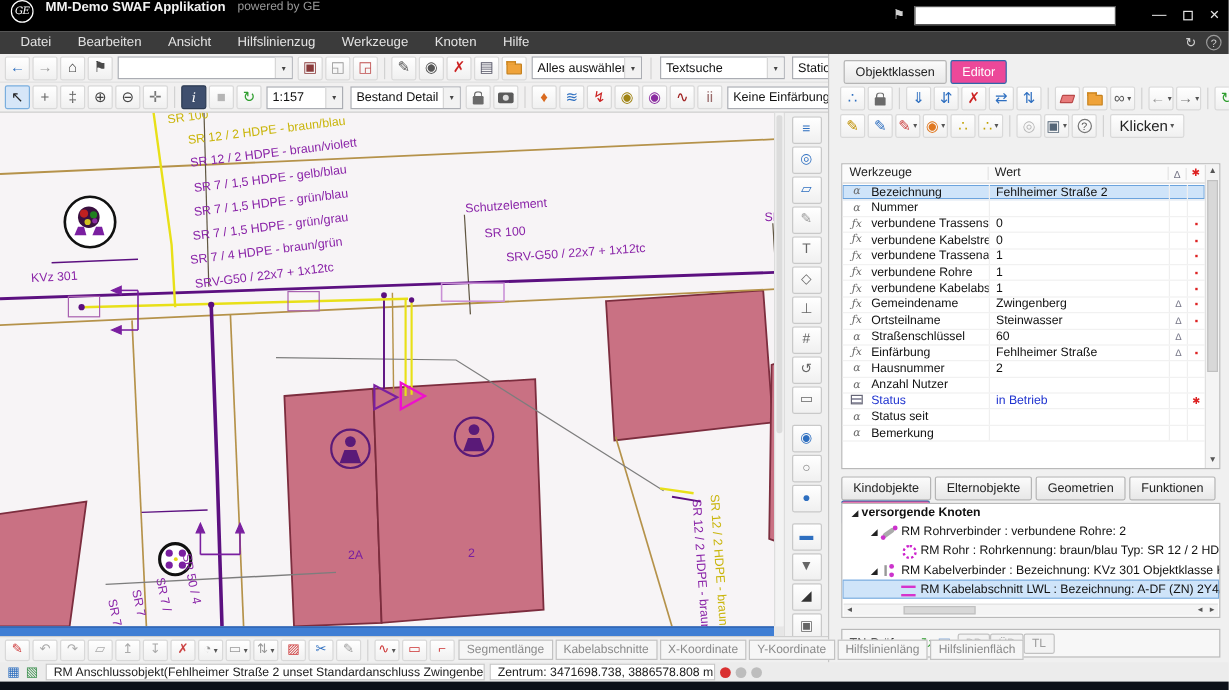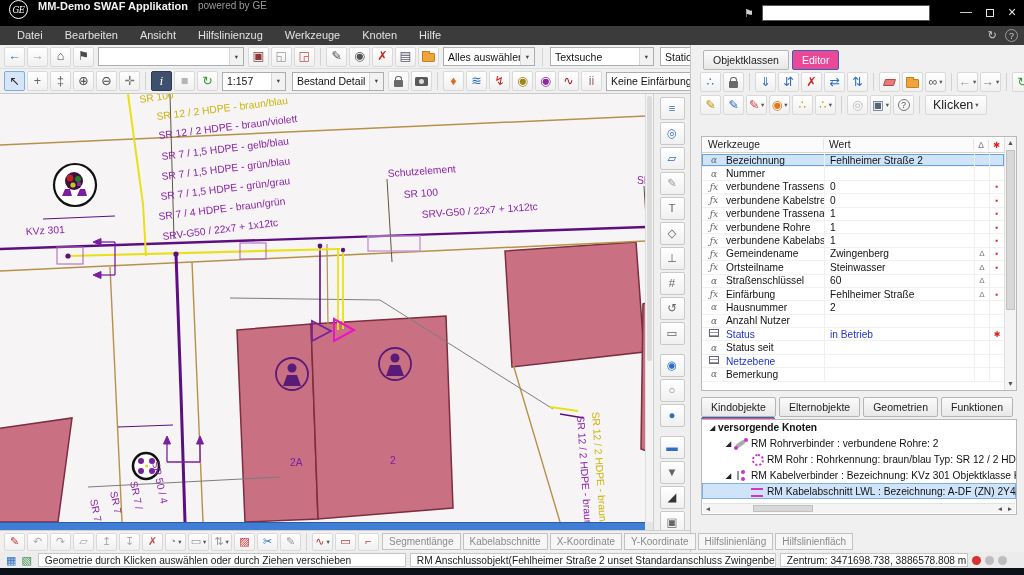--- a/index.html
+++ b/index.html
@@ -702,27 +702,20 @@
           <span class="fred">✱</span>
         </div>
         <div class="frow">
           <span class="fico k-alpha">α</span>
           <span class="fname">Status seit</span>
           <span class="fval"></span>
           <span class="fdelta"></span>
           <span class="fred"></span>
         </div>
         <div class="frow">
-          <span class="fico k-combo"><span class="cbox"></span></span>
-          <span class="fname c-blue">Netzebene</span>
-          <span class="fval c-blue"></span>
-          <span class="fdelta"></span>
-          <span class="fred"></span>
-        </div>
-        <div class="frow">
           <span class="fico k-alpha">α</span>
           <span class="fname">Bemerkung</span>
           <span class="fval"></span>
           <span class="fdelta"></span>
           <span class="fred"></span>
         </div>
       </div>
     <div class="vscroll">
       <div class="varrow">▲</div>
       <div class="vthumb"></div>
@@ -762,20 +755,32 @@
     <div id="tree-hscroll">
       <span class="harrow">◄</span>
       <span id="hthumb"></span>
       <span id="hthumb2">
           <span class="harrow">◄</span>
           <span class="harrow">►</span>
         </span>
     </div>
   </div>
 
+  <div id="tnrow">
+    <span id="tn-label">TN-Prüfung</span>
+    <span id="tn-icons" style="display:flex;gap:4px">
+        <span class="tn-ico" style="color: rgb(47, 158, 47);">↻</span>
+        <span class="tn-ico" style="color: rgb(46, 111, 192);">▤</span>
+      </span>
+    <span id="tn-buttons" style="display:flex">
+        <span class="tnbtn">BP</span>
+        <span class="tnbtn">ÜP</span>
+        <span class="tnbtn">TL</span>
+      </span>
+  </div>
 </div>
 
 <div id="bottombar">
     <span class="tbtn">
       <span class="glyph" style="color: rgb(204, 51, 51);">✎</span>
     </span>
     <span class="tbtn">
       <span class="glyph" style="color: rgb(170, 170, 170);">↶</span>
     </span>
     <span class="tbtn">
@@ -831,20 +836,19 @@
     <span class="bfield">Y-Koordinate</span>
     <span class="bfield">Hilfslinienläng</span>
     <span class="bfield">Hilfslinienfläch</span>
   </div>
 
 <div id="statusbar">
   <span id="status-icons" style="display:flex;gap:5px;padding:0 2px">
       <span class="sico" style="color: rgb(46, 111, 192);">▦</span>
       <span class="sico" style="color: rgb(58, 143, 76);">▧</span>
     </span>
-  <span class="sfield" style="width:368px">Geometrie durch Klicken auswählen oder durch Ziehen verschieben</span>
   <span class="sfield" style="width:366px">RM Anschlussobjekt(Fehlheimer Straße 2 unset Standardanschluss Zwingenberg Steinwasser 60 Fehlhei..</span>
   <span class="sfield" style="width:188px">Zentrum: 3471698.738, 3886578.808 m</span>
   <span class="sdot" style="background:#d93030"></span>
   <span class="sdot" style="background:#bdbdbd"></span>
   <span class="sdot" style="background:#bdbdbd"></span>
 </div>
 <div id="windowedge"></div>
 
 </body></html>

